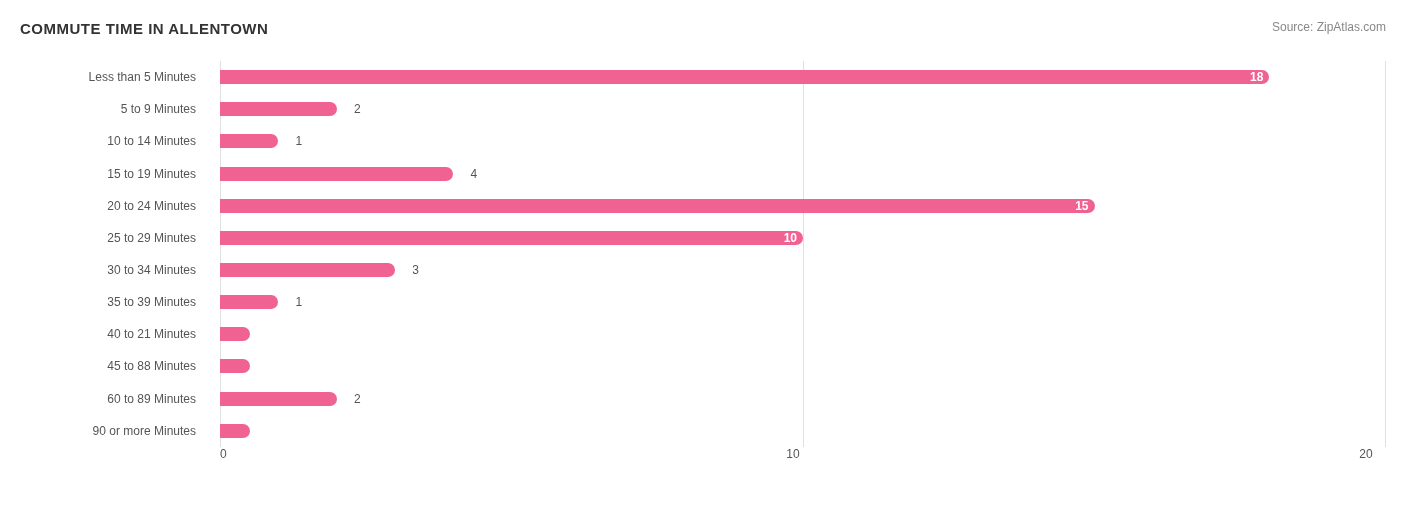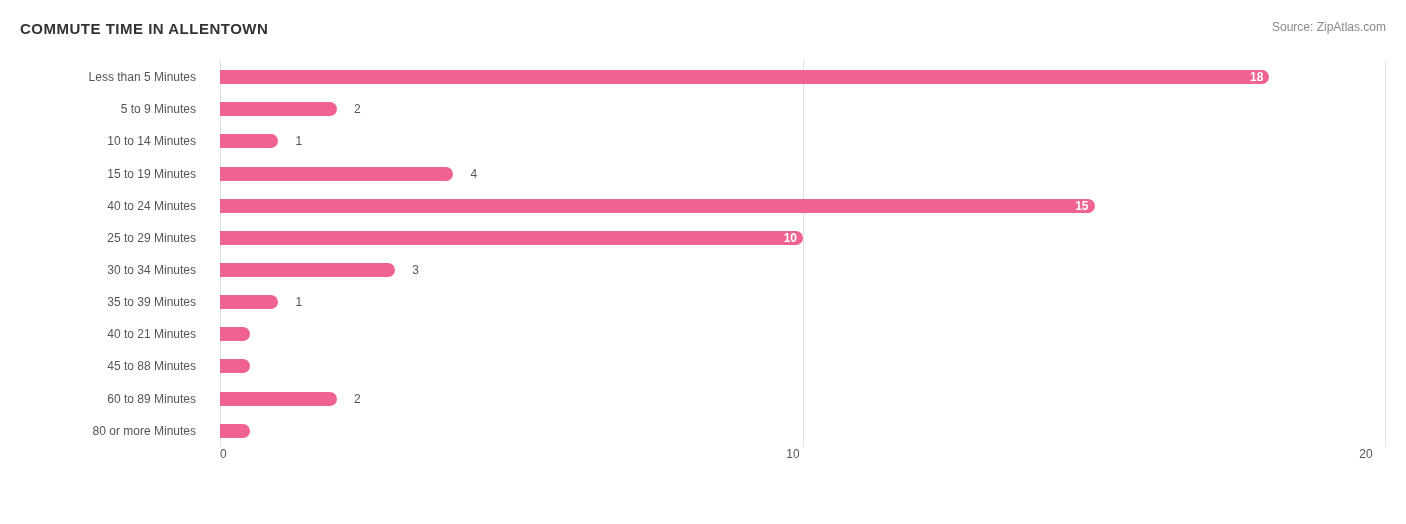--- a/index.html
+++ b/index.html
@@ -166,21 +166,21 @@
         </div>
         <div class="bar-row">
           <div class="bar-label">15 to 19 Minutes</div>
           <div class="bar-track">
             <div class="bar-fill" style="width: 20%;">
               <span class="bar-value">4</span>
             </div>
           </div>
         </div>
         <div class="bar-row">
-          <div class="bar-label">40 to 24 Minutes</div>
+          <div class="bar-label">20 to 24 Minutes</div>
           <div class="bar-track">
             <div class="bar-fill" style="width: 75%;">
               <span class="bar-value-inside">15</span>
             </div>
           </div>
         </div>
         <div class="bar-row">
           <div class="bar-label">25 to 29 Minutes</div>
           <div class="bar-track">
             <div class="bar-fill" style="width: 50%;">
@@ -218,21 +218,21 @@
         </div>
         <div class="bar-row">
           <div class="bar-label">60 to 89 Minutes</div>
           <div class="bar-track">
             <div class="bar-fill" style="width: 10%;">
               <span class="bar-value">2</span>
             </div>
           </div>
         </div>
         <div class="bar-row">
-          <div class="bar-label">80 or more Minutes</div>
+          <div class="bar-label">90 or more Minutes</div>
           <div class="bar-track">
             <div class="bar-fill" style="width: 2.2%;"></div>
           </div>
         </div>
       </div>
 
     <div class="x-axis" id="x-axis">
     <span class="x-label">0</span>
         <span class="x-label">10</span>
         <span class="x-label">20</span>

